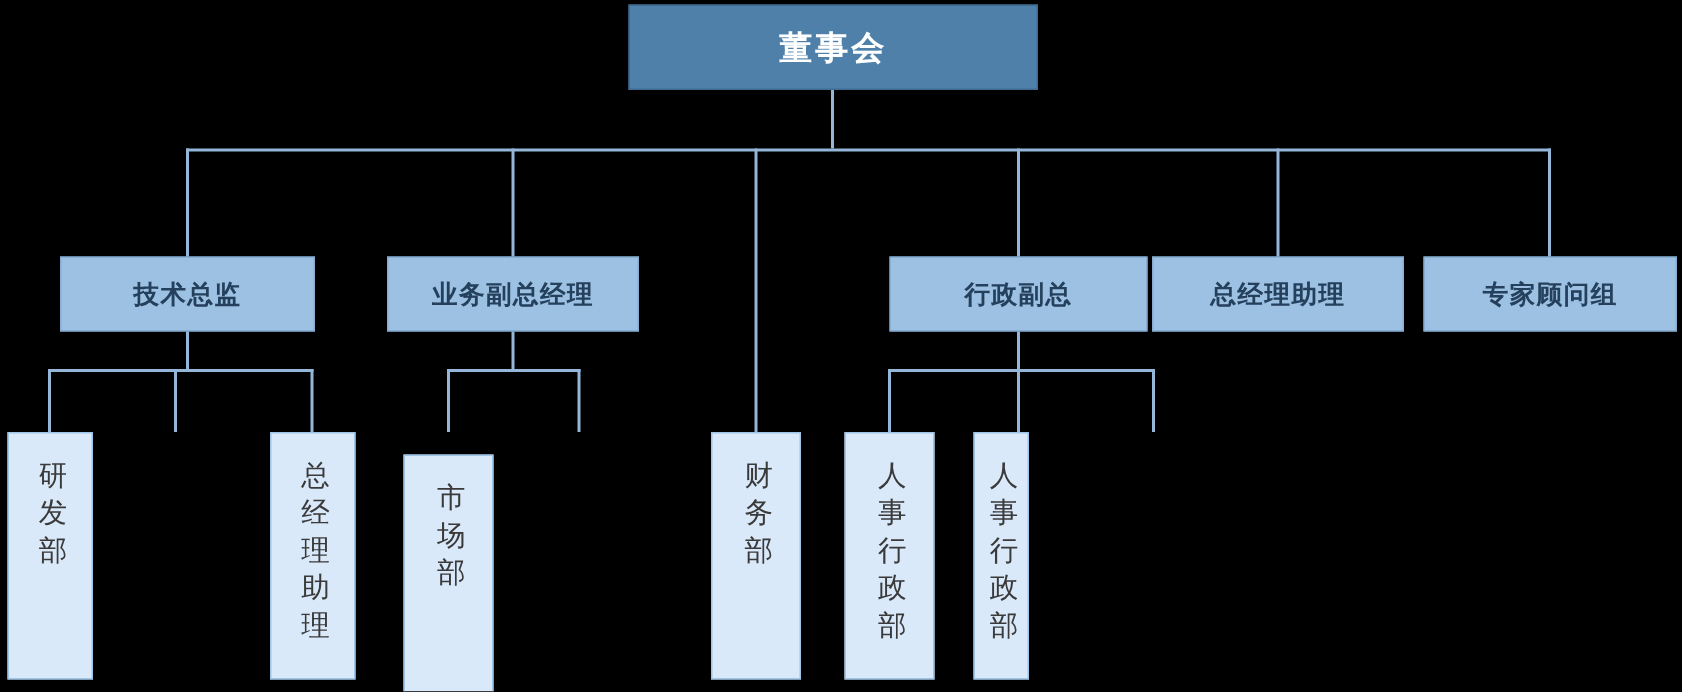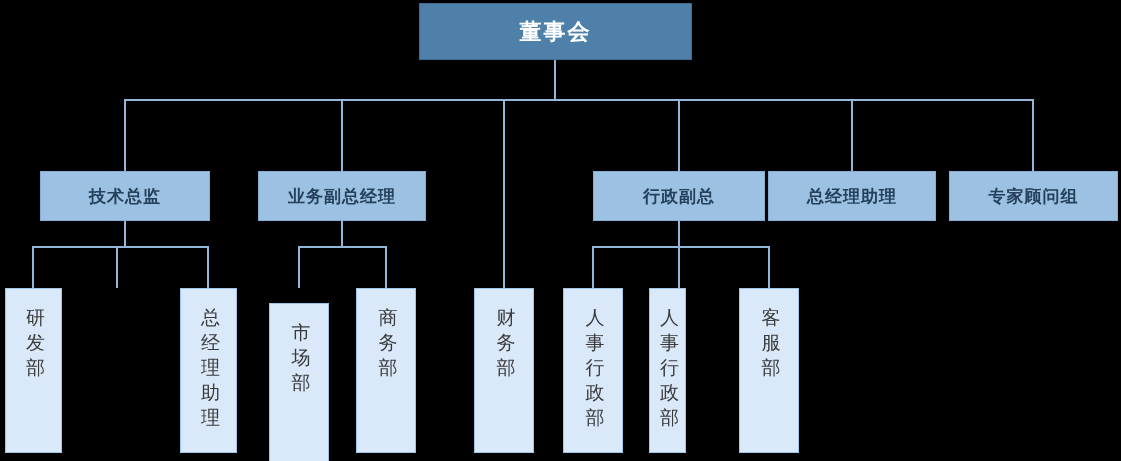--- a/index.html
+++ b/index.html
@@ -80,29 +80,23 @@
 
   <div class="node lv3" style="left:5px;top:288px;width:57px;height:165px;">
     <span class="label">研发部</span>
   </div>
   <div class="node lv3" style="left:180px;top:288px;width:57px;height:165px;">
     <span class="label">总经理助理</span>
   </div>
   <div class="node lv3" style="left:269px;top:303px;width:60px;height:165px;">
     <span class="label">市场部</span>
   </div>
-  <div class="node lv3" style="left:356px;top:288px;width:60px;height:165px;">
-    <span class="label">商务部</span>
-  </div>
   <div class="node lv3" style="left:474px;top:288px;width:60px;height:165px;">
     <span class="label">财务部</span>
   </div>
   <div class="node lv3" style="left:563px;top:288px;width:60px;height:165px;">
     <span class="label">人事行政部</span>
   </div>
   <div class="node lv3" style="left:649px;top:288px;width:37px;height:165px;">
     <span class="label">人事行政部</span>
   </div>
-  <div class="node lv3" style="left:739px;top:288px;width:60px;height:165px;">
-    <span class="label">客服部</span>
-  </div>
 
 </div>
 
 </body></html>

